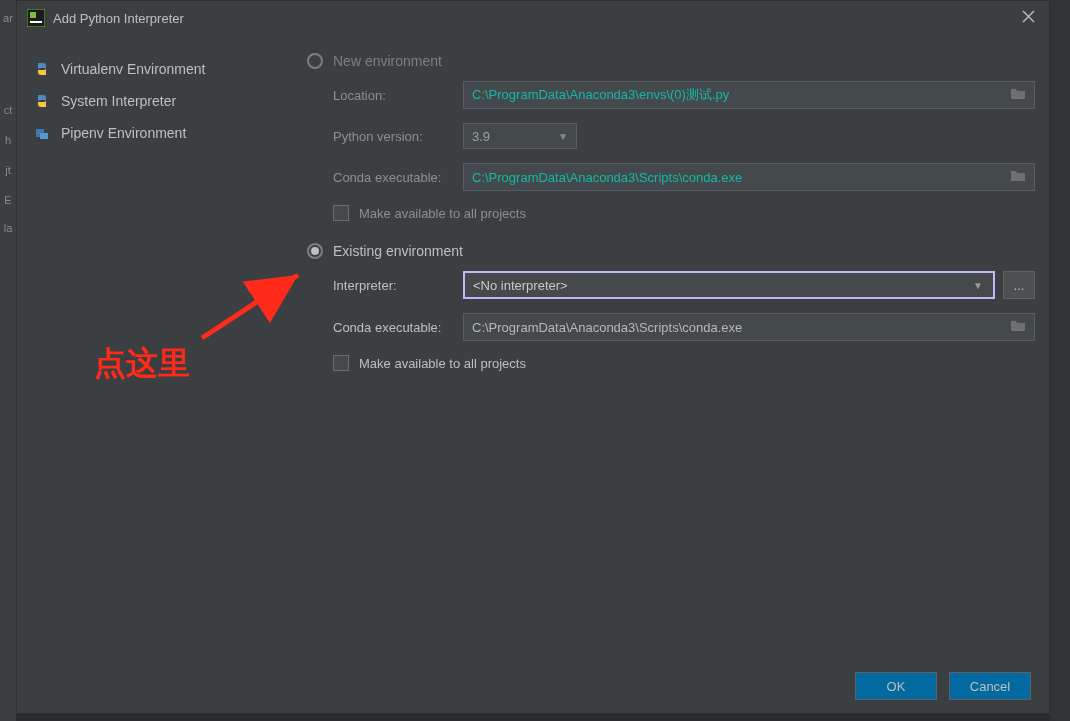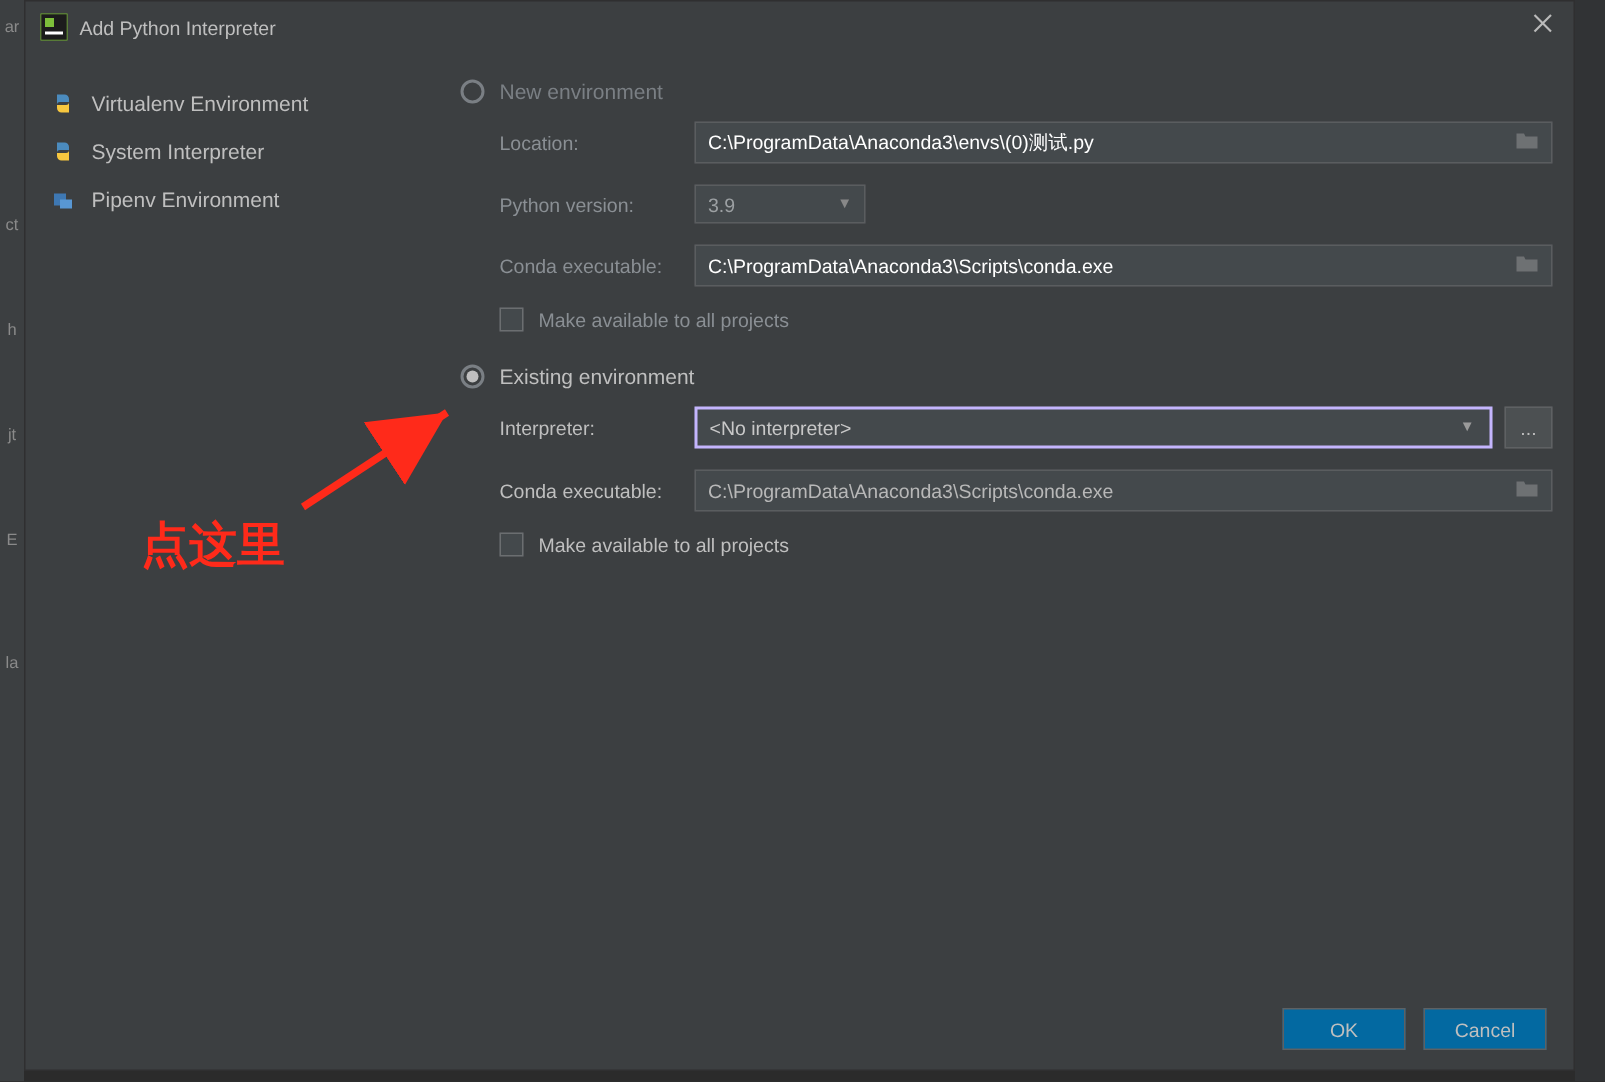--- a/index.html
+++ b/index.html
@@ -1,18 +1,18 @@
 <!DOCTYPE html>
 <html><head>
 <meta charset="utf-8">
 <style>
   * { box-sizing: border-box; margin: 0; padding: 0; }
   html, body { width: 1070px; height: 721px; overflow: hidden; font-family: "Segoe UI", Arial, sans-serif; font-size: 13px; background: #2b2b2b; color: #bbbbbb; }
   .outer { position: relative; width: 1070px; height: 721px; background: #2b2b2b; }
-  .left-fragments { position: absolute; left: 0; top: 0; width: 16px; height: 100%; background: #3c3f41; display: flex; flex-direction: column; align-items: center; color: #8a8a8a; font-size: 11px; gap: 40px; }
+  .left-fragments { position: absolute; left: 0; top: 0; width: 16px; height: 100%; background: #3c3f41; display: flex; flex-direction: column; align-items: center; color: #8a8a8a; font-size: 11px; }
   .left-fragments span { margin-top: 12px; }
   .right-strip { position: absolute; right: 0; top: 0; width: 20px; height: 100%; background: #313335; }
   .dialog { position: absolute; left: 16px; top: 0; width: 1034px; height: 714px; background: #3c3f41; border: 1px solid #2f2f30; display: flex; flex-direction: column; }
   .titlebar { height: 34px; display: flex; align-items: center; padding: 0 10px; color: #bfbfbf; font-size: 13px; }
   .titlebar .app-icon { width: 18px; height: 18px; margin-right: 8px; display: flex; align-items: center; justify-content: center; }
   .titlebar .close { margin-left: auto; color: #bbb; font-size: 16px; padding: 4px; }
   .body { flex: 1; display: flex; position: relative; }
   .sidebar { width: 260px; padding: 18px 0 0 6px; }
   .side-item { display: flex; align-items: center; height: 32px; padding: 0 10px; color: #bfbfbf; font-size: 14px; }
   .side-item.selected { background: #4b6eaf; color: #ffffff; }
@@ -20,21 +20,21 @@
   .content { flex: 1; padding: 18px 14px 0 30px; position: relative; }
   .row { display: flex; align-items: center; margin-bottom: 12px; }
   .radio { width: 16px; height: 16px; border: 2px solid #7a7f84; border-radius: 50%; margin-right: 10px; display: flex; align-items: center; justify-content: center; }
   .radio.selected .dot { width: 8px; height: 8px; background: #bfbfbf; border-radius: 50%; }
   .sect-label { font-size: 14px; color: #bfbfbf; }
   .sect-label.dim { color: #7a7f84; }
   .field { display: flex; align-items: center; margin: 0 0 14px 26px; }
   .field-label { width: 130px; color: #8a8f94; font-size: 13px; }
   .field-label.on { color: #bfbfbf; }
   .input { flex: 1; height: 28px; background: #44494c; border: 1px solid #5a5d5f; color: #b8b8b8; padding: 0 8px; display: flex; align-items: center; font-size: 13px; position: relative; }
-  .input.disabled { color: #ffffff; }
+  .input.disabled { color: #14b8a6; }
   .input .folder { position: absolute; right: 8px; top: 50%; transform: translateY(-50%); color: #6c6f71; }
   .select { width: 114px; height: 26px; background: #44494c; border: 1px solid #5a5d5f; color: #9ca0a3; display: flex; align-items: center; padding: 0 8px; position: relative; }
   .select .caret { position: absolute; right: 8px; top: 50%; transform: translateY(-50%); color: #888; font-size: 10px; }
   .chk-row { display: flex; align-items: center; margin: 0 0 22px 26px; color: #8a8f94; }
   .chk-row.on { color: #bfbfbf; }
   .chk { width: 16px; height: 16px; border: 1px solid #6b6e70; background: #44494c; margin-right: 10px; }
   .combo { flex: 1; height: 28px; background: #44494c; border: 2px solid #c4b5fd; color: #c8c8c8; padding: 0 8px; display: flex; align-items: center; position: relative; }
   .combo .caret { position: absolute; right: 10px; top: 50%; transform: translateY(-50%); font-size: 10px; color: #9a9a9a; }
   .browse-btn { width: 32px; height: 28px; margin-left: 8px; background: #4c5052; border: 1px solid #5e6163; color: #bfbfbf; display: flex; align-items: center; justify-content: center; font-size: 13px; }
   .buttons { height: 54px; display: flex; align-items: center; justify-content: flex-end; gap: 12px; padding: 0 18px; border-top: none; }
@@ -46,21 +46,21 @@
 </head>
 <body>
 
 <div class="outer">
   <div class="left-fragments">
     <span>ar</span>
     <span style="margin-top:80px">ct</span>
     <span style="margin-top:18px">h</span>
     <span style="margin-top:18px">jt</span>
     <span style="margin-top:18px">E</span>
-    <span style="margin-top:30px">la</span>
+    <span style="margin-top:16px">la</span>
   </div>
   <div class="right-strip"></div>
 
   <div class="dialog">
     <div class="titlebar">
       <span class="app-icon">
         <svg width="18" height="18">
             <rect width="18" height="18" fill="#1c1c1c" stroke="#7dbf3a"></rect>
             <rect x="3" y="3" width="6" height="6" fill="#7dbf3a"></rect>
             <rect x="3" y="12" width="12" height="2" fill="#fff"></rect>

